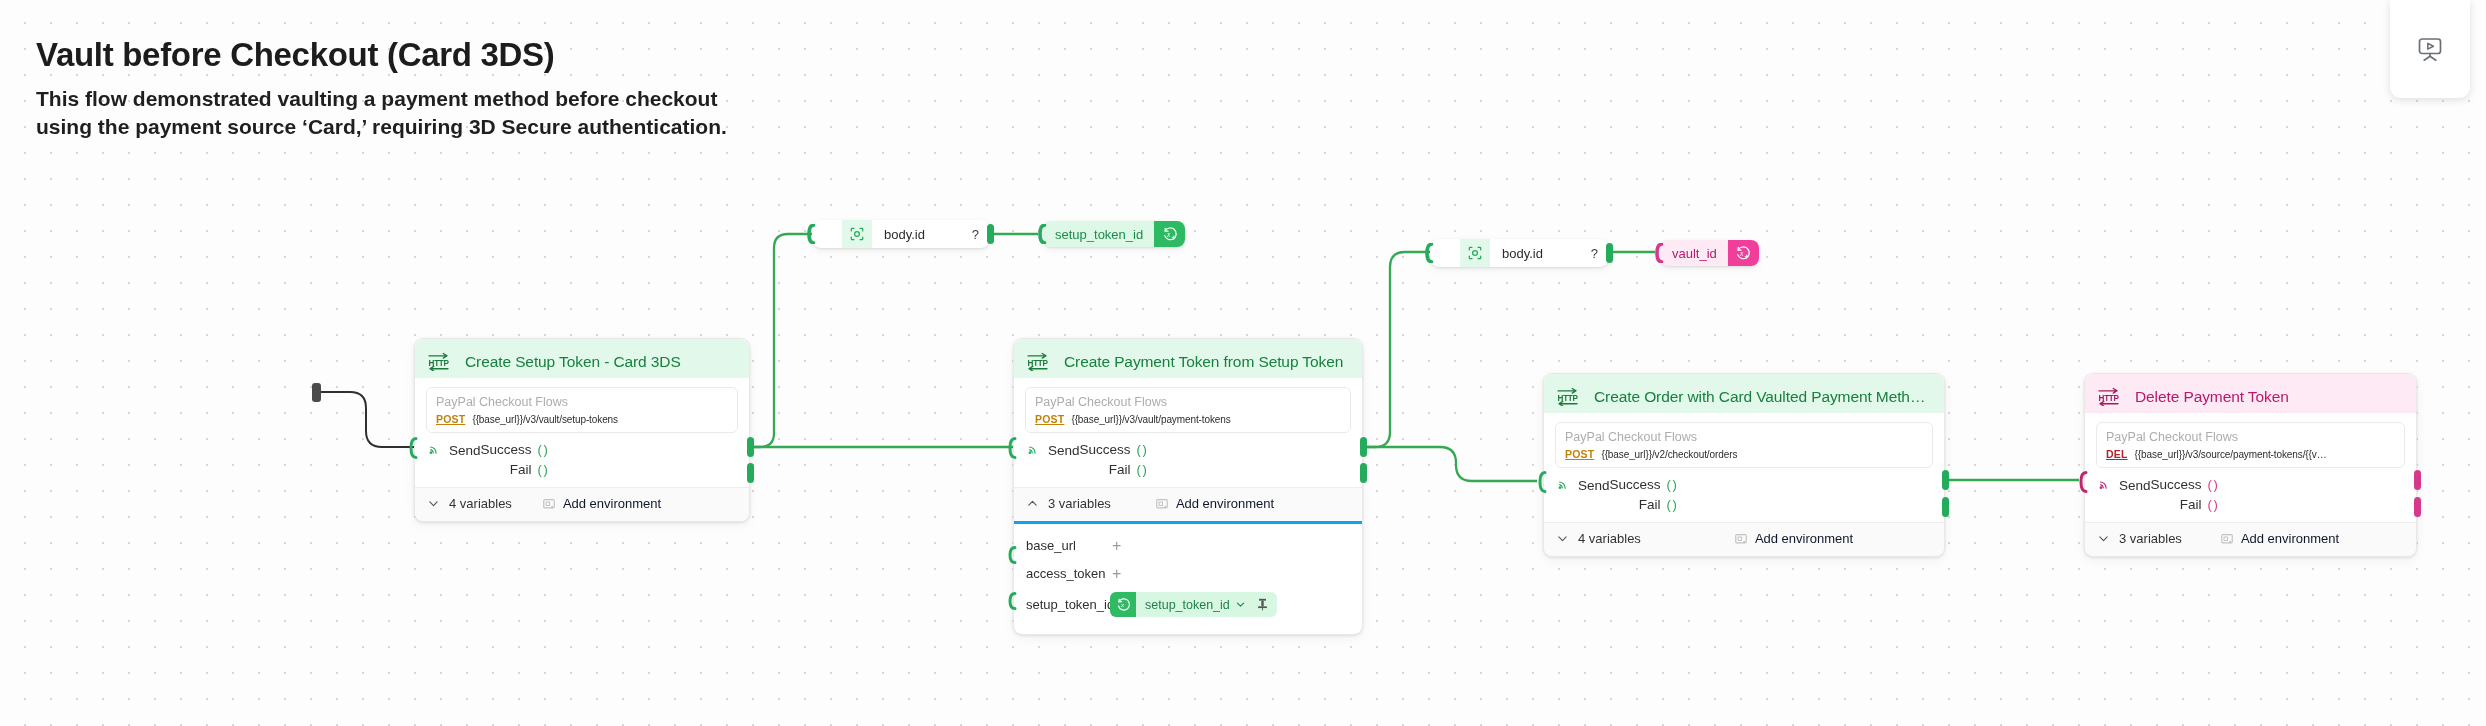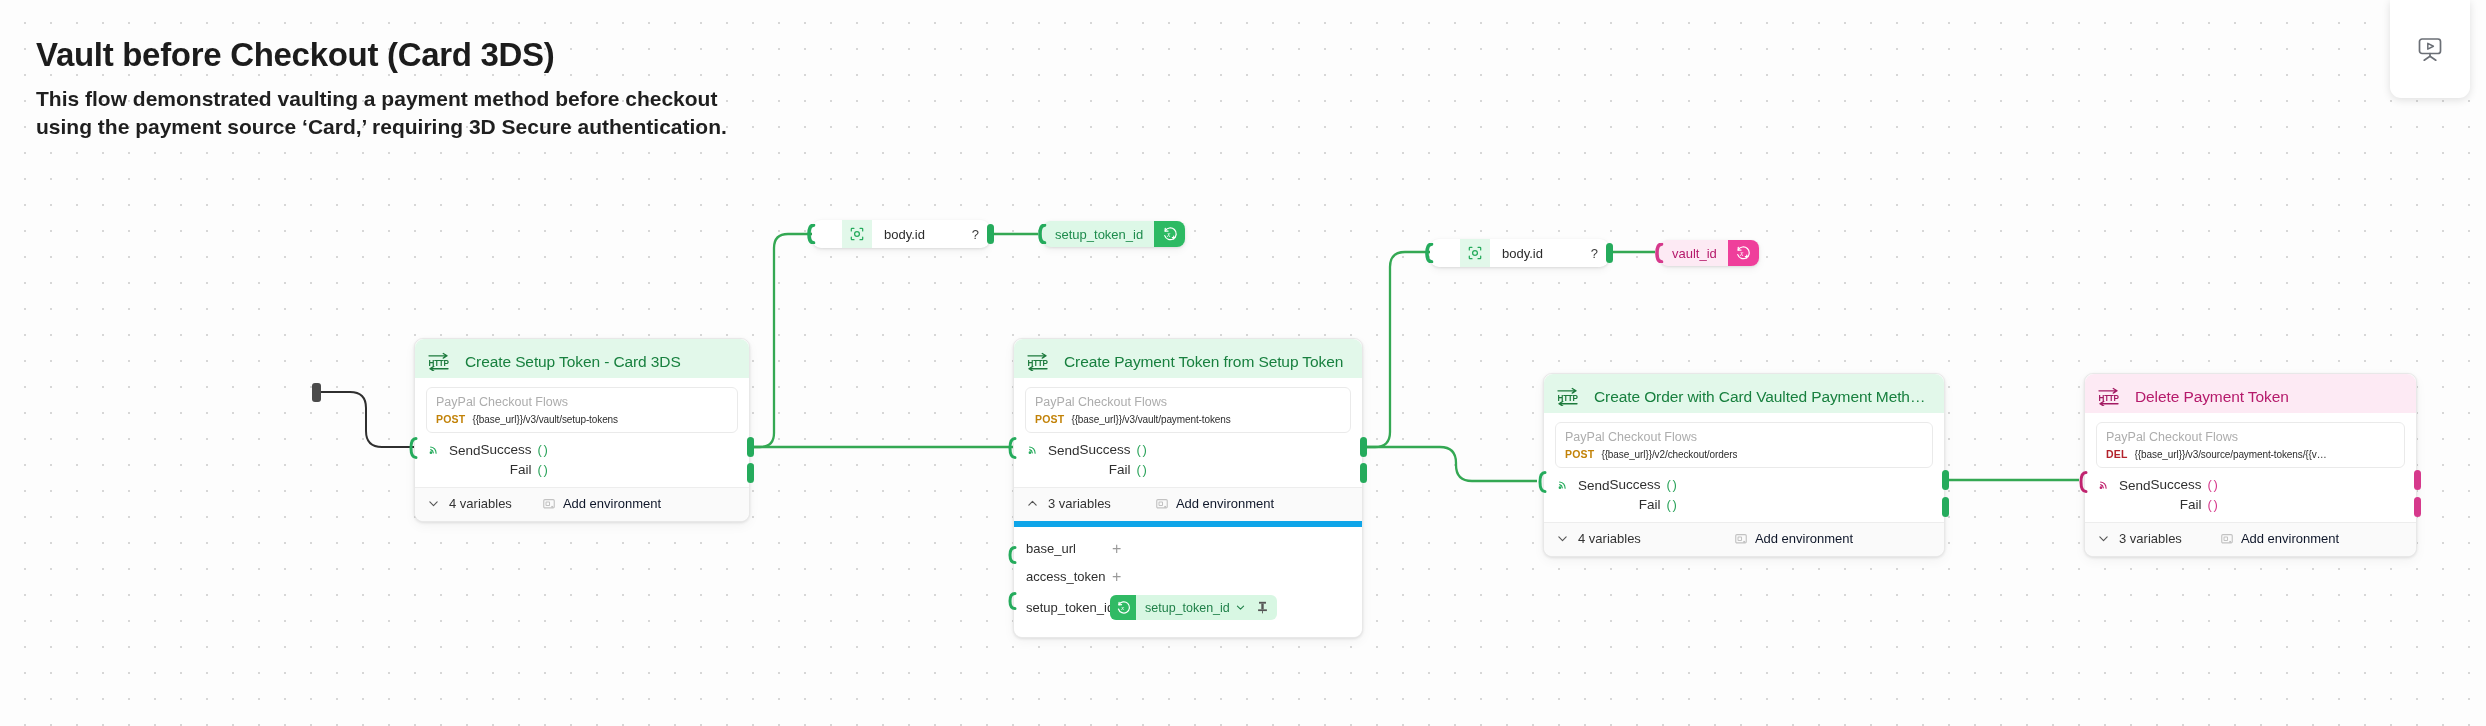--- a/index.html
+++ b/index.html
@@ -68,21 +68,21 @@
   }
   .urlbox .collection {
     font-size: 12.5px; color: #adadad; line-height: 1.35;
     white-space: nowrap; overflow: hidden; text-overflow: ellipsis;
   }
   .urlbox .urlrow {
     display: flex; align-items: baseline; gap: 7px;
     margin-top: 2px;
     white-space: nowrap; overflow: hidden;
   }
-  .verb { font-size: 10.5px; font-weight: 700; letter-spacing: 0.2px; flex: 0 0 auto; }
+  .verb { font-size: 10.5px; font-weight: 700; letter-spacing: 0.2px; flex: 0 0 auto; text-decoration: underline; }
   .verb-post { color: #c28208; }
   .verb-del  { color: #b3222b; }
   .urltext {
     font-size: 10px; color: #2d2d2d; letter-spacing: -0.1px;
     white-space: nowrap; overflow: hidden; text-overflow: ellipsis;
   }
 
   .iorow {
     display: flex; align-items: flex-start; 
     padding: 9px 13px 10px 12px; min-height: 52px;
@@ -102,21 +102,21 @@
     background: #fafafa;
     padding: 7px 13px 8px 12px;
     height: 34px;
   }
   .varstoggle { display: flex; align-items: center; gap: 9px; cursor: pointer; }
   .varslabel { font-size: 13px; color: #333; }
   .addenv { display: flex; align-items: center; gap: 7px; margin-left: 30px; }
   .addenv span { font-size: 13px; color: #0f172a; }
 
   
-  .varsbody { background: #fff; padding: 8px 0 12px 0; border-top: 6px solid #0ea5e9; }
+  .varsbody { background: #fff; padding: 8px 0 12px 0; border-top: 3px solid #0ea5e9; }
   .varrow { display: flex; align-items: center; height: 28px; padding: 0 12px; position: relative; }
   .varname { font-size: 13px; color: #2f2f2f; width: 80px; flex: 0 0 80px; }
   .plusbtn { color: #9a9a9a; font-size: 16px; line-height: 1; margin-left: 6px; cursor: pointer; }
 
   .varchip {
     display: inline-flex; align-items: center;
     background: #d8f7e3; border-radius: 6px; overflow: hidden;
     height: 25px; margin-left: 4px;
   }
   .varchip .chipicon {

